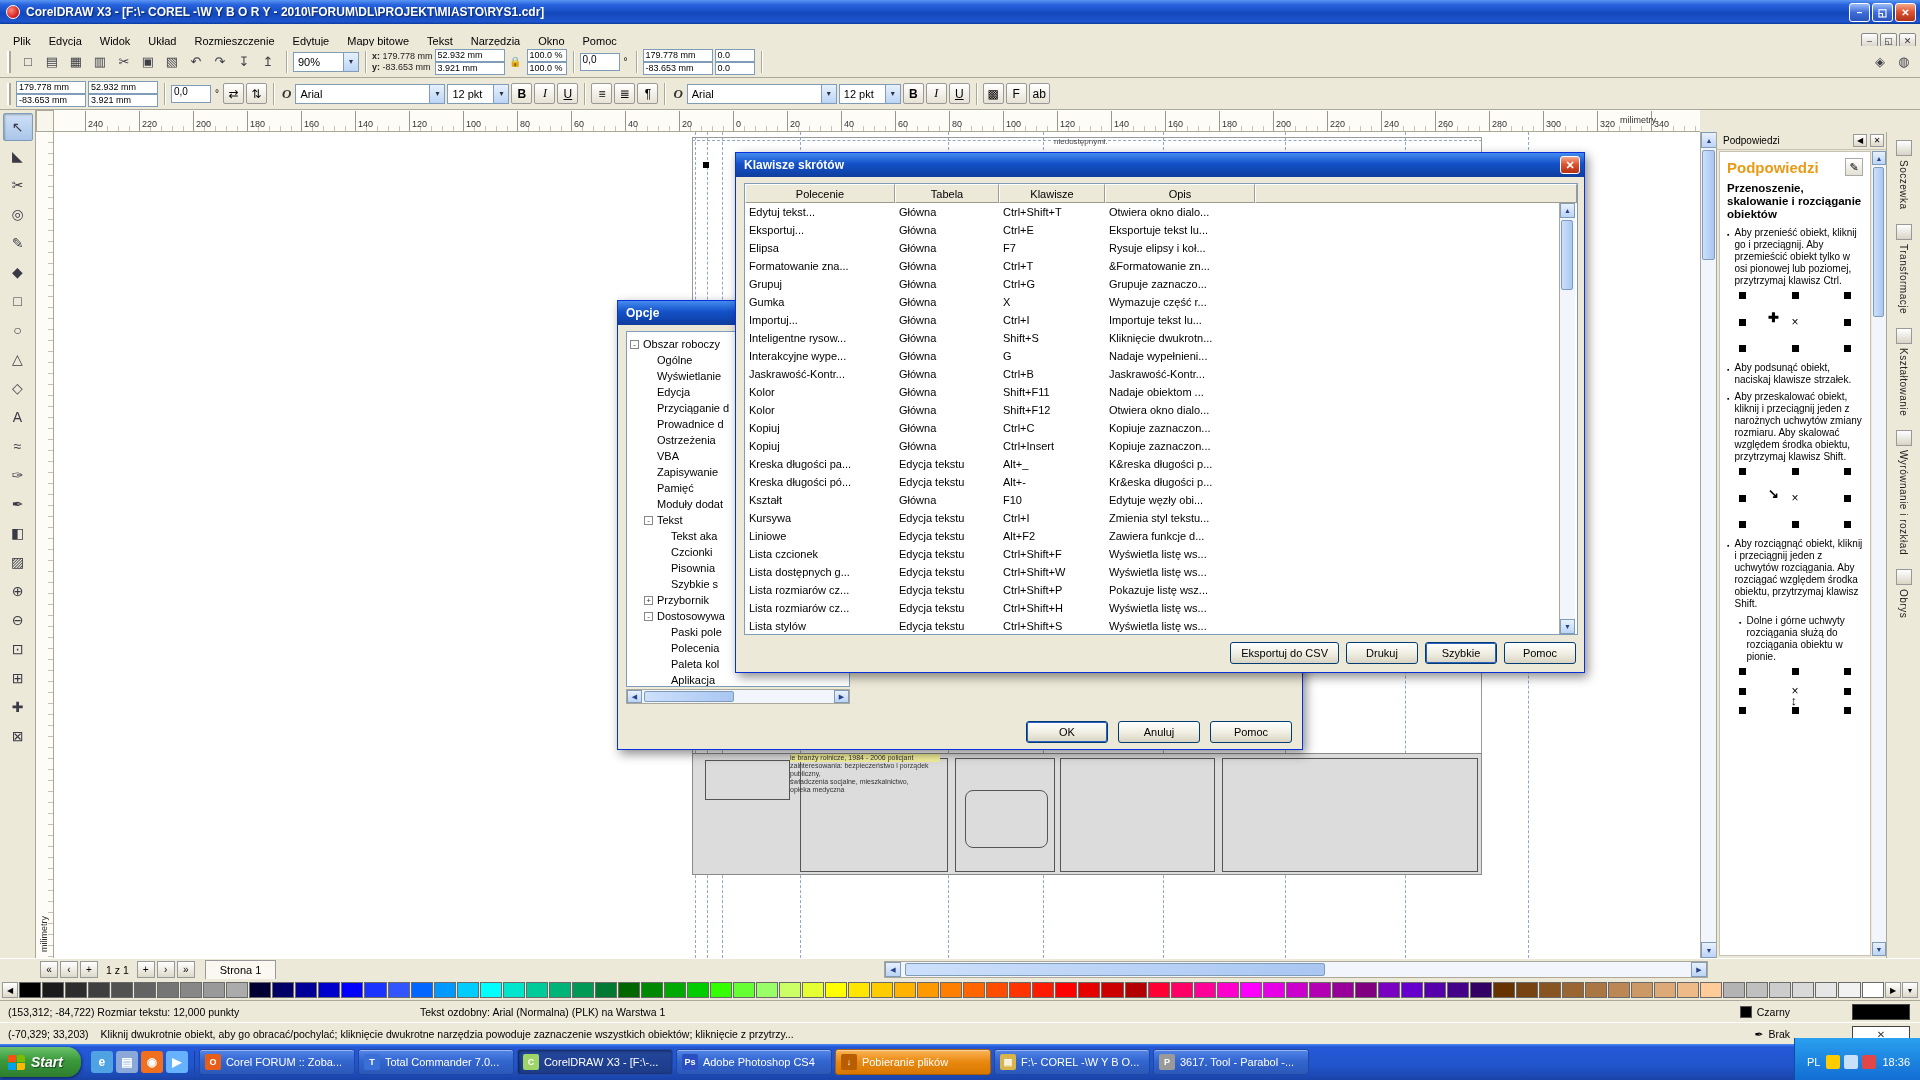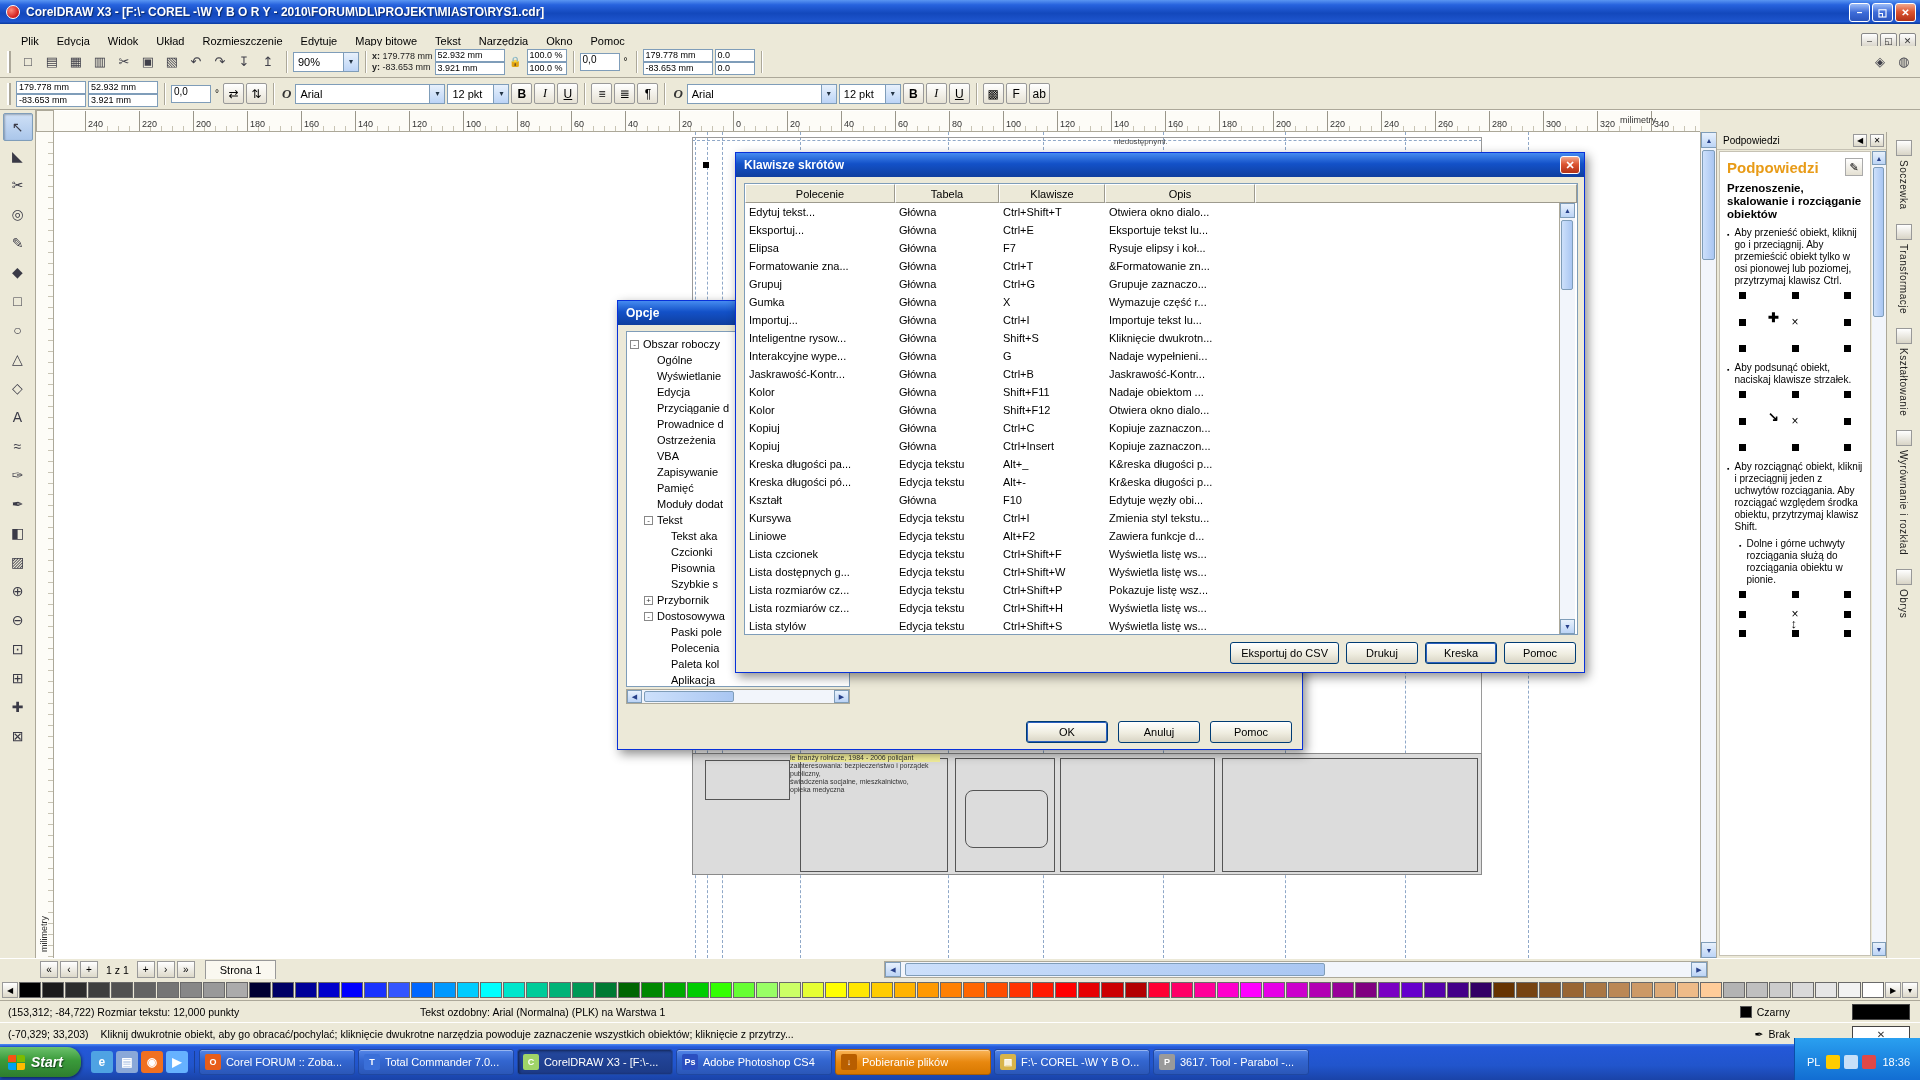--- a/index.html
+++ b/index.html
@@ -8,21 +8,21 @@
 
 
 #titlebar{position:absolute;left:0;top:0;width:1920px;height:24px;display:flex;align-items:center;padding:0 4px 0 6px;background:linear-gradient(180deg,#5A96F2 0%,#2763DE 20%,#1348BC 55%,#1E55CE 90%,#0A3A9C 100%);color:#fff;font-weight:bold;font-size:12px;gap:6px;}
 .app-icon{width:14px;height:14px;border-radius:50%;background:radial-gradient(circle at 35% 35%,#ff8a7a,#d01818 70%);border:1px solid #fff;flex:none;}
 #title-text{white-space:nowrap;overflow:hidden;text-shadow:1px 1px 1px #0a2a6a;}
 .winbtns{margin-left:auto;display:flex;gap:2px;}
 .wbtn{width:21px;height:19px;border:1px solid #fff;border-radius:3px;background:linear-gradient(#9CBCF8,#3E6CD8 50%,#2B55BE);display:flex;align-items:center;justify-content:center;font-size:10px;color:#fff;font-weight:bold;}
 .wbtn.close{background:linear-gradient(#F2A98E,#DD5632 45%,#B23016);}
 
 
-#menubar{position:absolute;left:0;top:24px;width:1920px;height:34px;background:#ECE9D8;border-bottom:1px solid #ACA899;display:flex;align-items:center;padding-left:12px;}
+#menubar{position:absolute;left:0;top:24px;width:1920px;height:34px;background:#ECE9D8;border-bottom:1px solid #ACA899;display:flex;align-items:center;padding-left:4px;}
 #menu-items{display:flex;height:100%;align-items:center;}
 .menu-item{padding:0 9px;height:100%;display:flex;align-items:center;cursor:default;}
 .mdi{margin-left:auto;display:flex;gap:2px;padding-right:4px;}
 .mdibtn{width:17px;height:15px;border:1px solid #888;border-radius:2px;background:linear-gradient(#fefefe,#d8d4c8);font-size:9px;display:flex;align-items:center;justify-content:center;color:#333;}
 
 
 #toolbar,#propbar{position:absolute;left:0;width:1920px;height:32px;background:#ECE9D8;border-bottom:1px solid #ACA899;display:flex;align-items:center;padding:0 4px;gap:2px;}
 #toolbar{top:46px;}
 #propbar{top:78px;}
 .grip{width:4px;height:22px;border-left:2px solid #fff;border-right:2px solid #ACA899;margin:0 3px;}
@@ -58,21 +58,21 @@
 
 #canvas{position:absolute;left:54px;top:132px;width:1646px;height:826px;background:#fff;overflow:hidden;}
 .vguide{position:absolute;top:0;bottom:0;width:0;border-left:1px dashed #8fa8c8;}
 .hguide{position:absolute;height:0;border-top:1px dashed #8fa8c8;}
 #page-rect{position:absolute;left:638px;top:5px;width:790px;height:738px;border:1px solid #9a9a9a;}
 #band{position:absolute;left:638px;top:621px;width:790px;height:122px;background:#DCDCDC;border:1px solid #8a8a8a;}
 .lbox{position:absolute;border:1px solid #555;}
 .lbox.round{border-radius:8px;}
 #tinytext{position:absolute;left:736px;top:622px;width:150px;font-size:7px;line-height:8px;color:#333;}
 .tline:first-child{background:#f3ef9c;}
-#canvas-toptext{position:absolute;left:1060px;top:5px;font-size:8px;color:#444;}
+#canvas-toptext{position:absolute;left:1000px;top:5px;font-size:8px;color:#444;}
 .selhandle{position:absolute;width:6px;height:6px;background:#000;}
 
 
 .sb-btn{background:linear-gradient(#E8F1FC,#BCD4F6);border:1px solid #7F9DB9;color:#27408a;display:flex;align-items:center;justify-content:center;font-size:7px;flex:none;}
 .sb-thumb{background:linear-gradient(90deg,#CDE0FB,#A9C6F2);border:1px solid #7F9DB9;border-radius:2px;position:absolute;}
 #vscroll{position:absolute;left:1700px;top:132px;width:16px;height:826px;background:#F2F5FB;border-left:1px solid #ACA899;}
 #vscroll .sb-btn{width:16px;height:16px;}
 #vscroll .sb-thumb{left:1px;top:18px;width:13px;height:110px;}
 #vscroll .down{position:absolute;bottom:0;}
 
@@ -458,20 +458,24 @@
       <span>Aby przenieść obiekt, kliknij go i przeciągnij. Aby przemieścić obiekt tylko w osi pionowej lub poziomej, przytrzymaj klawisz Ctrl.</span>
     </div>
     <div class="handles">
       <span class="hcur">✚</span>
       <span class="hmark">×</span>
     </div>
     <div class="dbullet">
       <span class="bm">▪</span>
       <span>Aby podsunąć obiekt, naciskaj klawisze strzałek.</span>
     </div>
+    <div class="dbullet">
+      <span class="bm">▪</span>
+      <span>Aby przeskalować obiekt, kliknij i przeciągnij jeden z narożnych uchwytów zmiany rozmiaru. Aby skalować względem środka obiektu, przytrzymaj klawisz Shift.</span>
+    </div>
     <div class="handles">
       <span class="hcur">↘</span>
       <span class="hmark">×</span>
     </div>
     <div class="dbullet">
       <span class="bm">▪</span>
       <span>Aby rozciągnąć obiekt, kliknij i przeciągnij jeden z uchwytów rozciągania. Aby rozciągać względem środka obiektu, przytrzymaj klawisz Shift.</span>
     </div>
     <div class="dbullet dsub">
       <span class="bm">▪</span>
@@ -785,21 +789,21 @@
       </div>
   </div>
   <div id="ksb">
     <div class="sb-btn">▲</div>
     <div class="sb-thumb"></div>
     <div class="sb-btn down">▼</div>
   </div>
   <div id="klawisze-buttons">
     <span class="xp-btn">Eksportuj do CSV</span>
     <span class="xp-btn" style="width:72px">Drukuj</span>
-    <span class="xp-btn default" style="width:72px">Kreska</span>
+    <span class="xp-btn default" style="width:72px">Szybkie</span>
     <span class="xp-btn" style="width:72px">Pomoc</span>
   </div>
 </div>
 
 <div id="pagebar">
   <span class="pnav">«</span>
   <span class="pnav">‹</span>
   <span class="pnav">+</span>
   <span id="page-info">1 z 1</span>
   <span class="pnav">+</span>

